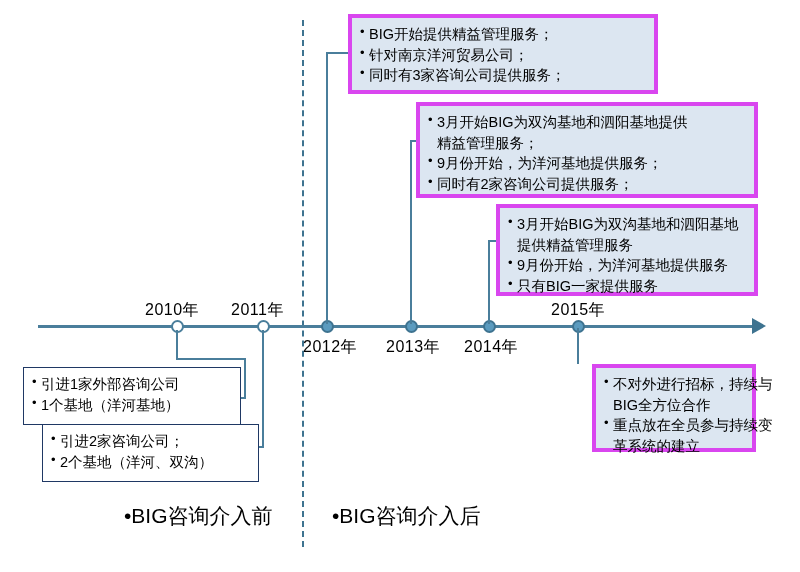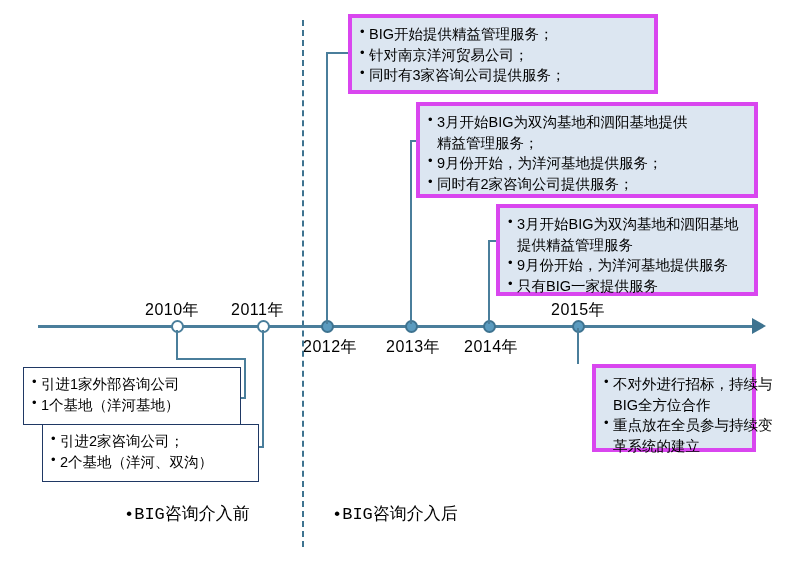--- a/index.html
+++ b/index.html
@@ -113,24 +113,23 @@
   .conn {
     position: absolute;
     background: #4A7E9B;
   }
   .conn.v { width: 2px; }
   .conn.h { height: 2px; }
 
   
   .legend {
     position: absolute;
-    font-size: 17px;
+    font-size: 21px;
     color: #000000;
     white-space: nowrap;
-    font-family: Liberation Mono, monospace;
   }
 </style>
 </head>
 <body>
 
 <div id="canvas">
 
   <div class="divider"></div>
 
   <div class="axis-line"></div>

